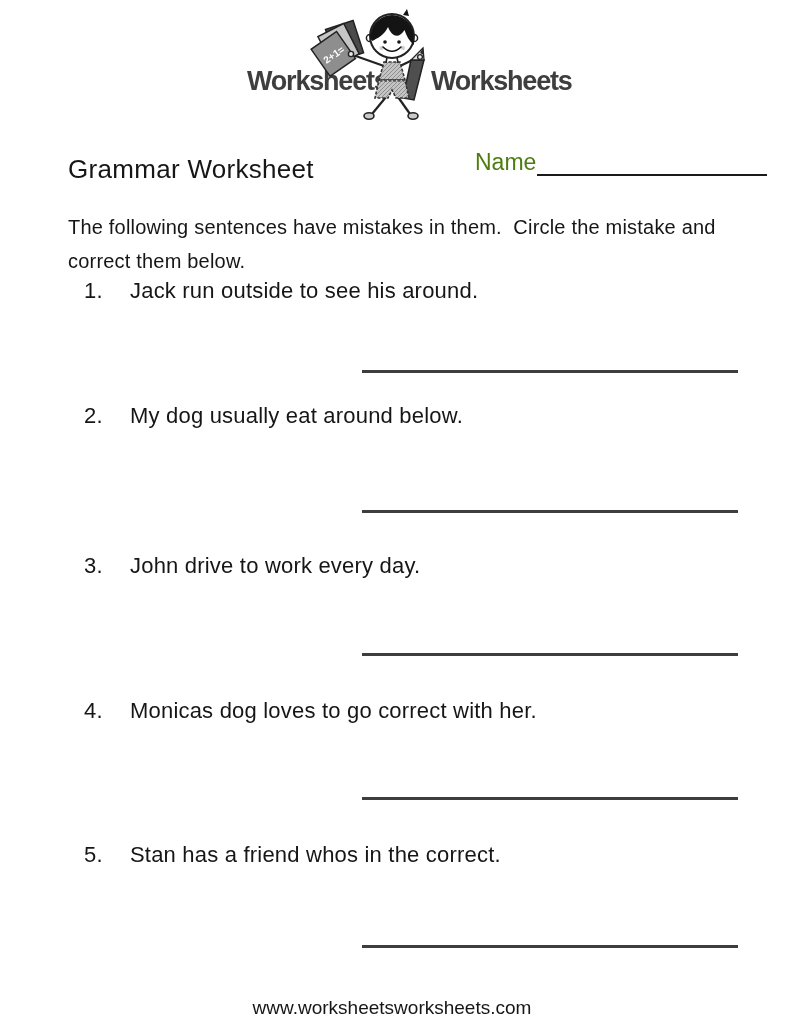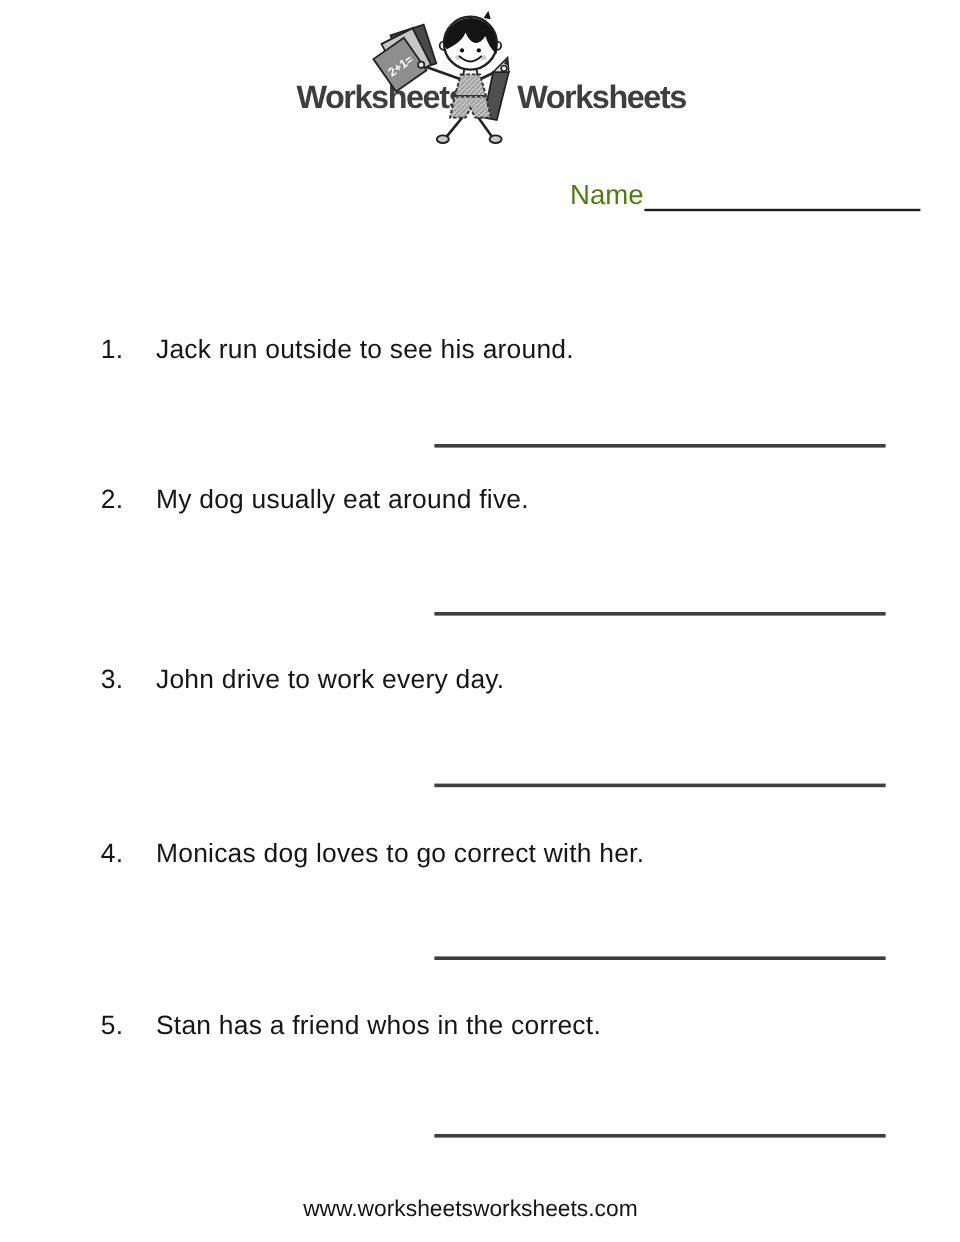--- a/index.html
+++ b/index.html
@@ -181,33 +181,35 @@
       <circle cx="77" cy="39" r="1.8" fill="#141414"></circle>
       <circle cx="91" cy="39" r="1.8" fill="#141414"></circle>
       <circle cx="73.5" cy="45" r="2.1" fill="#cfcfcf"></circle>
       <circle cx="95" cy="45" r="2.1" fill="#cfcfcf"></circle>
       <path d="M75,44 Q84,52.5 93,44" fill="none" stroke="#141414" stroke-width="1.6" stroke-linecap="round"></path>
     </g>
   </svg>
 
   <div class="abs logo-text right">Worksheets</div>
 
+  <div class="abs page-title">Grammar Worksheet</div>
   <div class="abs name-label">Name</div>
   <div class="abs name-line"></div>
 
+  <div class="abs instructions">The following sentences have mistakes in them.  Circle the mistake and correct them below.</div>
 
   <div class="abs question" style="top:278px">
     <span class="qnum">1.</span>
     <span class="qtext">Jack run outside to see his around.</span>
   </div>
   <div class="abs answer-line" style="top:370px"></div>
 
   <div class="abs question" style="top:403px">
     <span class="qnum">2.</span>
-    <span class="qtext">My dog usually eat around five.</span>
+    <span class="qtext">My dog usually eat around below.</span>
   </div>
   <div class="abs answer-line" style="top:510px"></div>
 
   <div class="abs question" style="top:553px">
     <span class="qnum">3.</span>
     <span class="qtext">John drive to work every day.</span>
   </div>
   <div class="abs answer-line" style="top:653px"></div>
 
   <div class="abs question" style="top:698px">

